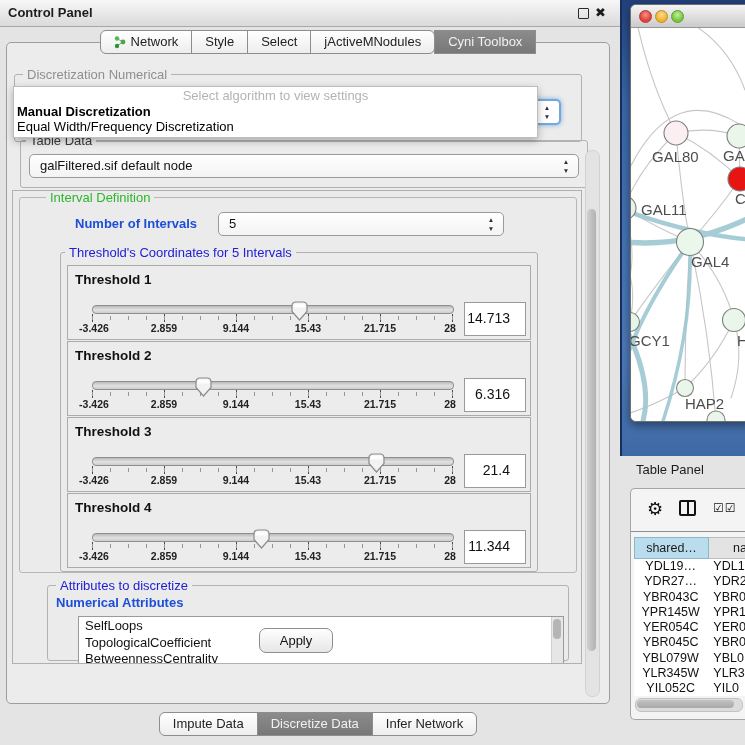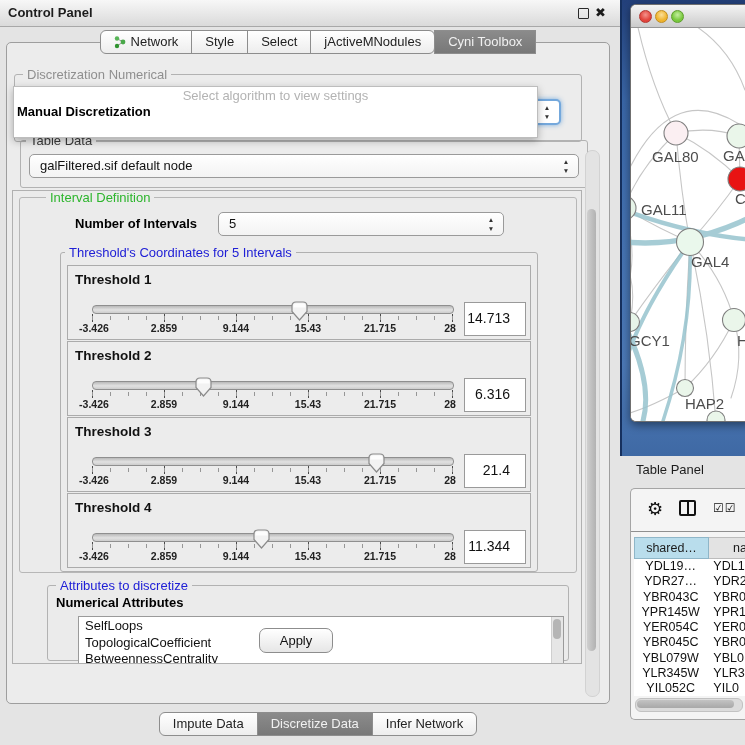--- a/index.html
+++ b/index.html
@@ -113,21 +113,21 @@
   .c1{width:75px;text-align:center;}
   .c2{width:62px;padding-left:6px;}
   .hscroll{position:absolute;left:4px;top:209px;width:106px;height:12px;background:#dcdcdc;
      border-radius:6px;border:1px solid #c2c2c2;}
   .hscroll .ht{position:absolute;left:1px;top:1px;width:97px;height:8px;border-radius:4px;
      background:linear-gradient(#c3c3c3,#a8a8a8);}
 
   .grn-title{color:#2db52d;}
   .blu-title{color:#2020d6;}
   .gry-title{color:#8f8f8f;}
-  .boldlbl{font-weight:bold;color:#000000;font-size:13px;}
+  .boldlbl{font-weight:bold;color:#1d4ed8;font-size:13px;}
 </style>
 </head>
 <body>
 
 <div id="app">
 
   <div class="abs titlebar">
     <div class="abs ttl">Control Panel</div>
     <div class="abs float-box"></div>
     <div class="abs close-x">✖</div>
@@ -163,20 +163,21 @@
   <div class="abs groupbox" style="left:14px;top:74px;width:566px;height:66px;">
     <div class="grouptitle gry-title">Discretization Numerical</div>
     <div class="combo focusring" style="left:8px;top:24px;width:534px;height:22px;">
       <div class="stepper">▲<br>▼</div>
     </div>
   </div>
 
   <div class="abs popup">
     <div class="hint">Select algorithm to view settings</div>
     <div class="it1">Manual Discretization</div>
+    <div class="it2">Equal Width/Frequency Discretization</div>
   </div>
 
   <div class="abs groupbox" style="left:20px;top:140px;width:566px;height:46px;">
     <div class="grouptitle" style="color:#3a3a3a;left:5px;">Table Data</div>
     <div class="combo" style="left:8px;top:13px;width:548px;height:22px;">
       <div class="cval">galFiltered.sif default node</div>
       <div class="stepper">▲<br>▼</div>
     </div>
   </div>
 

